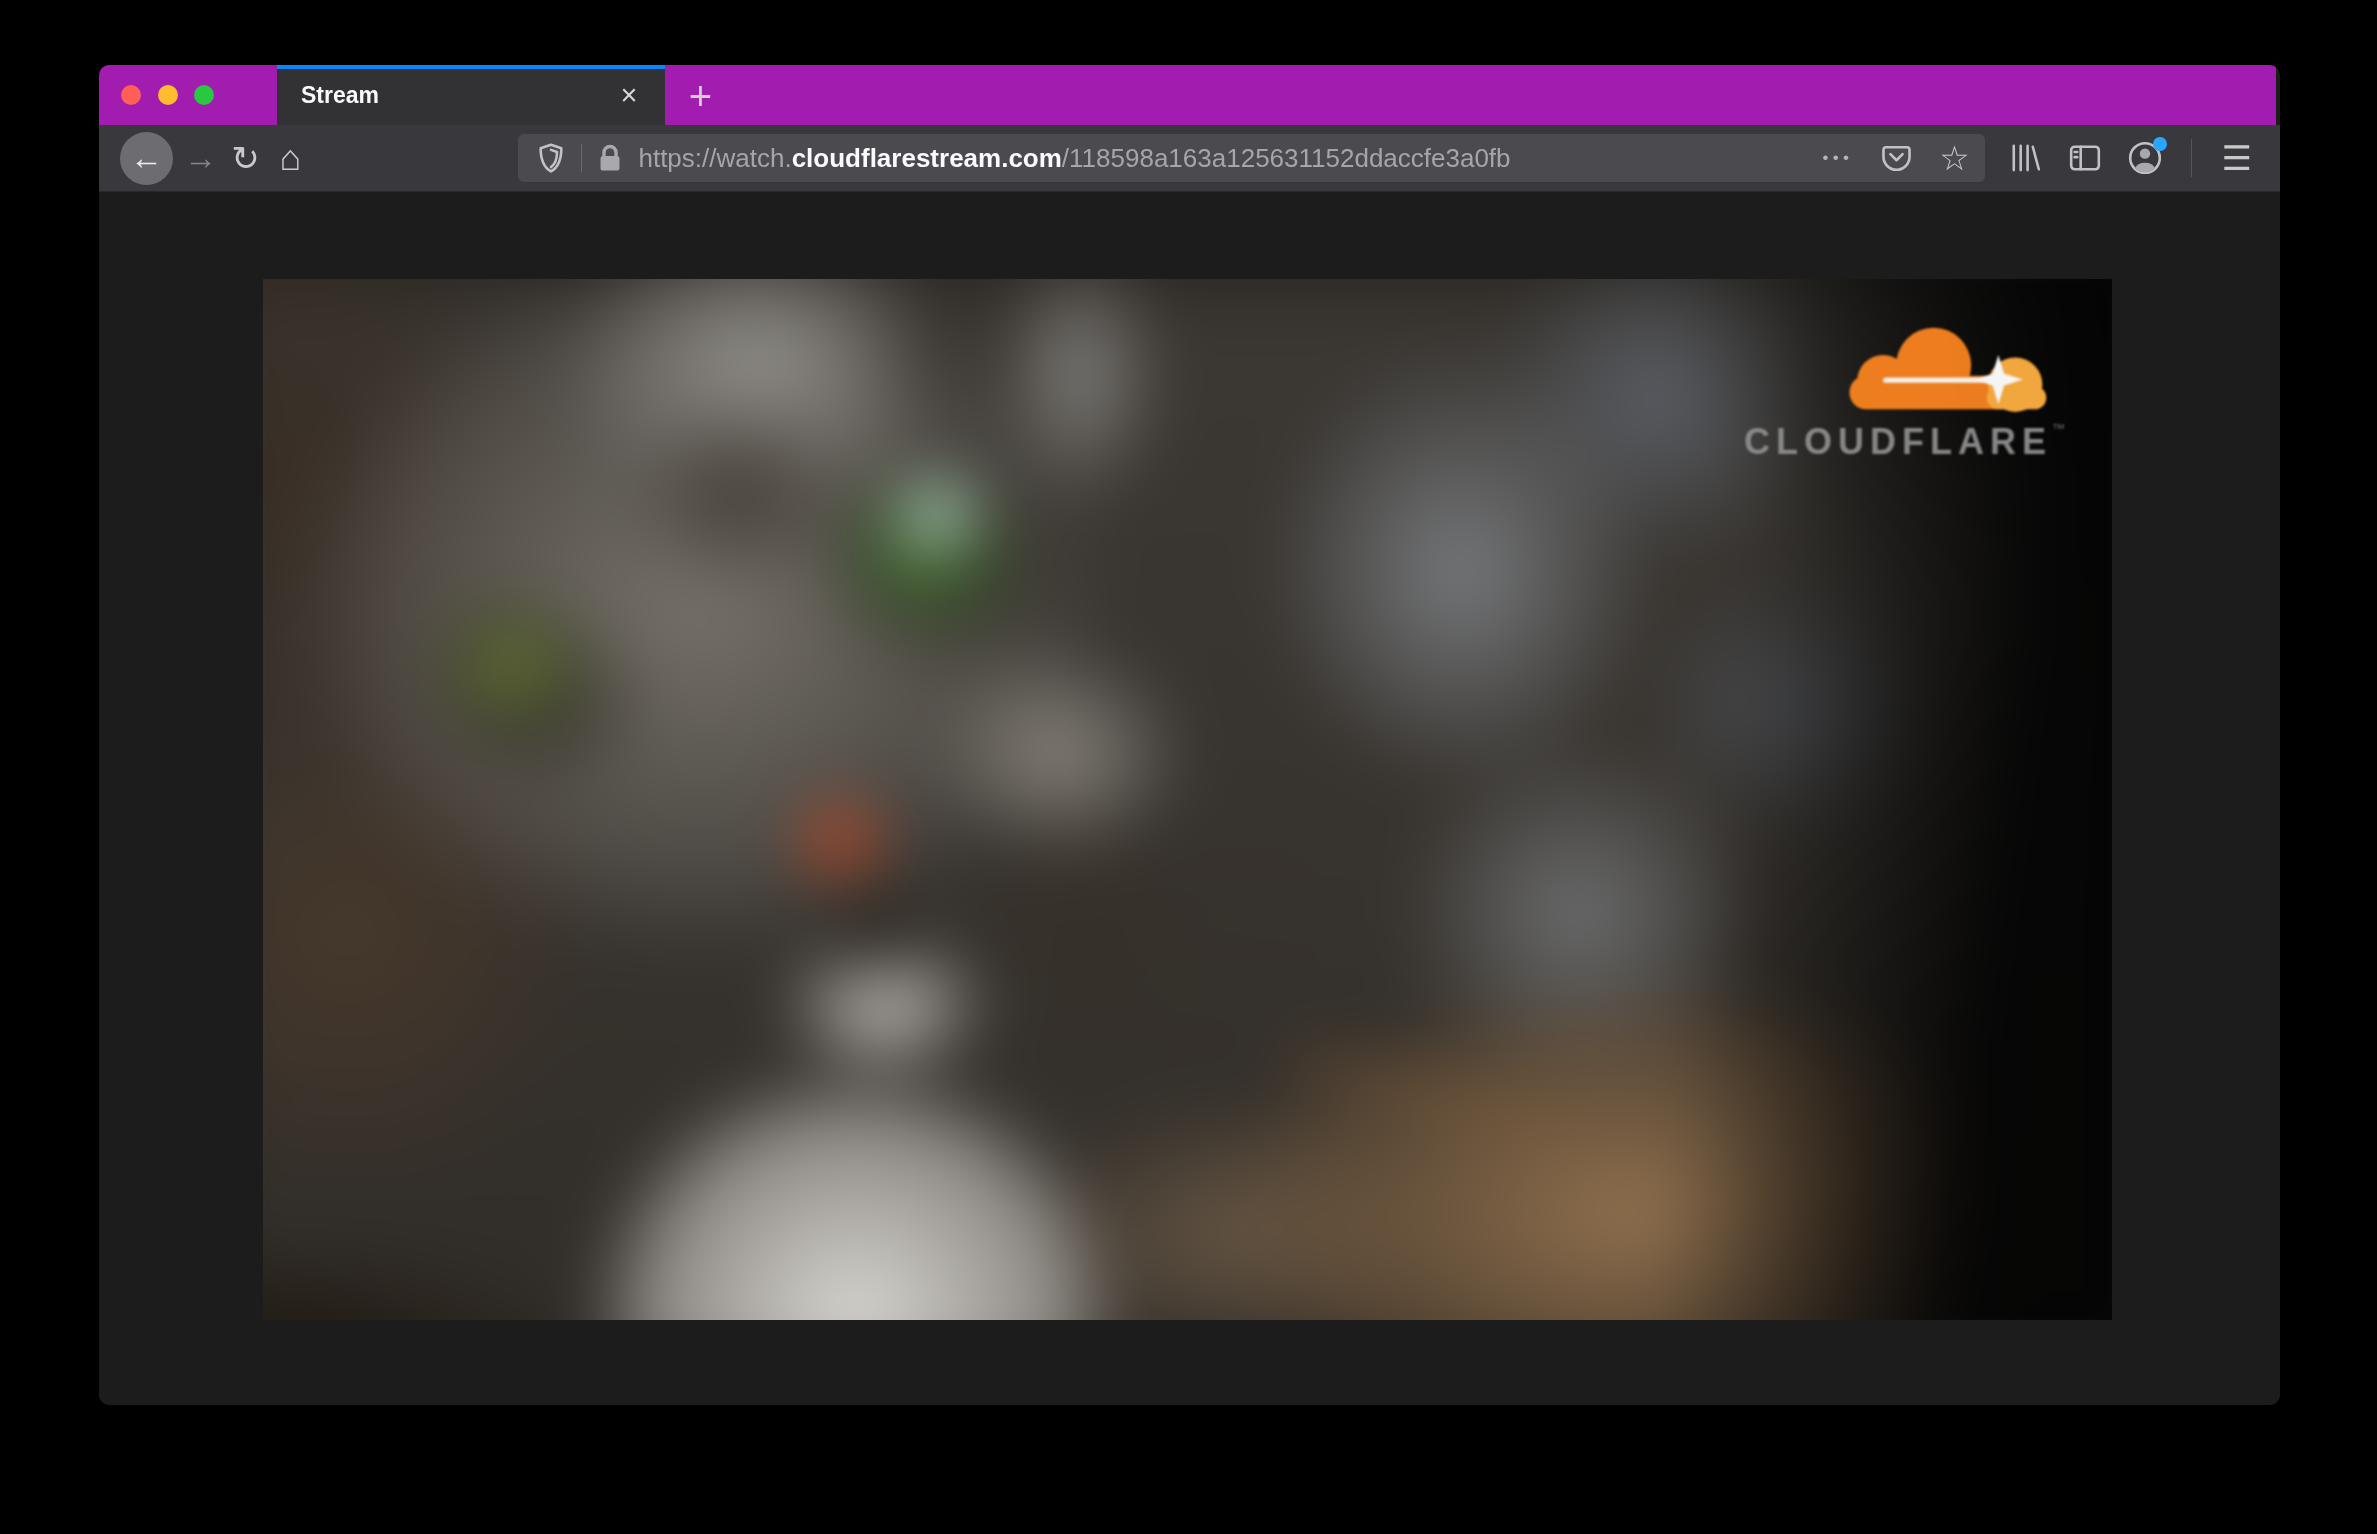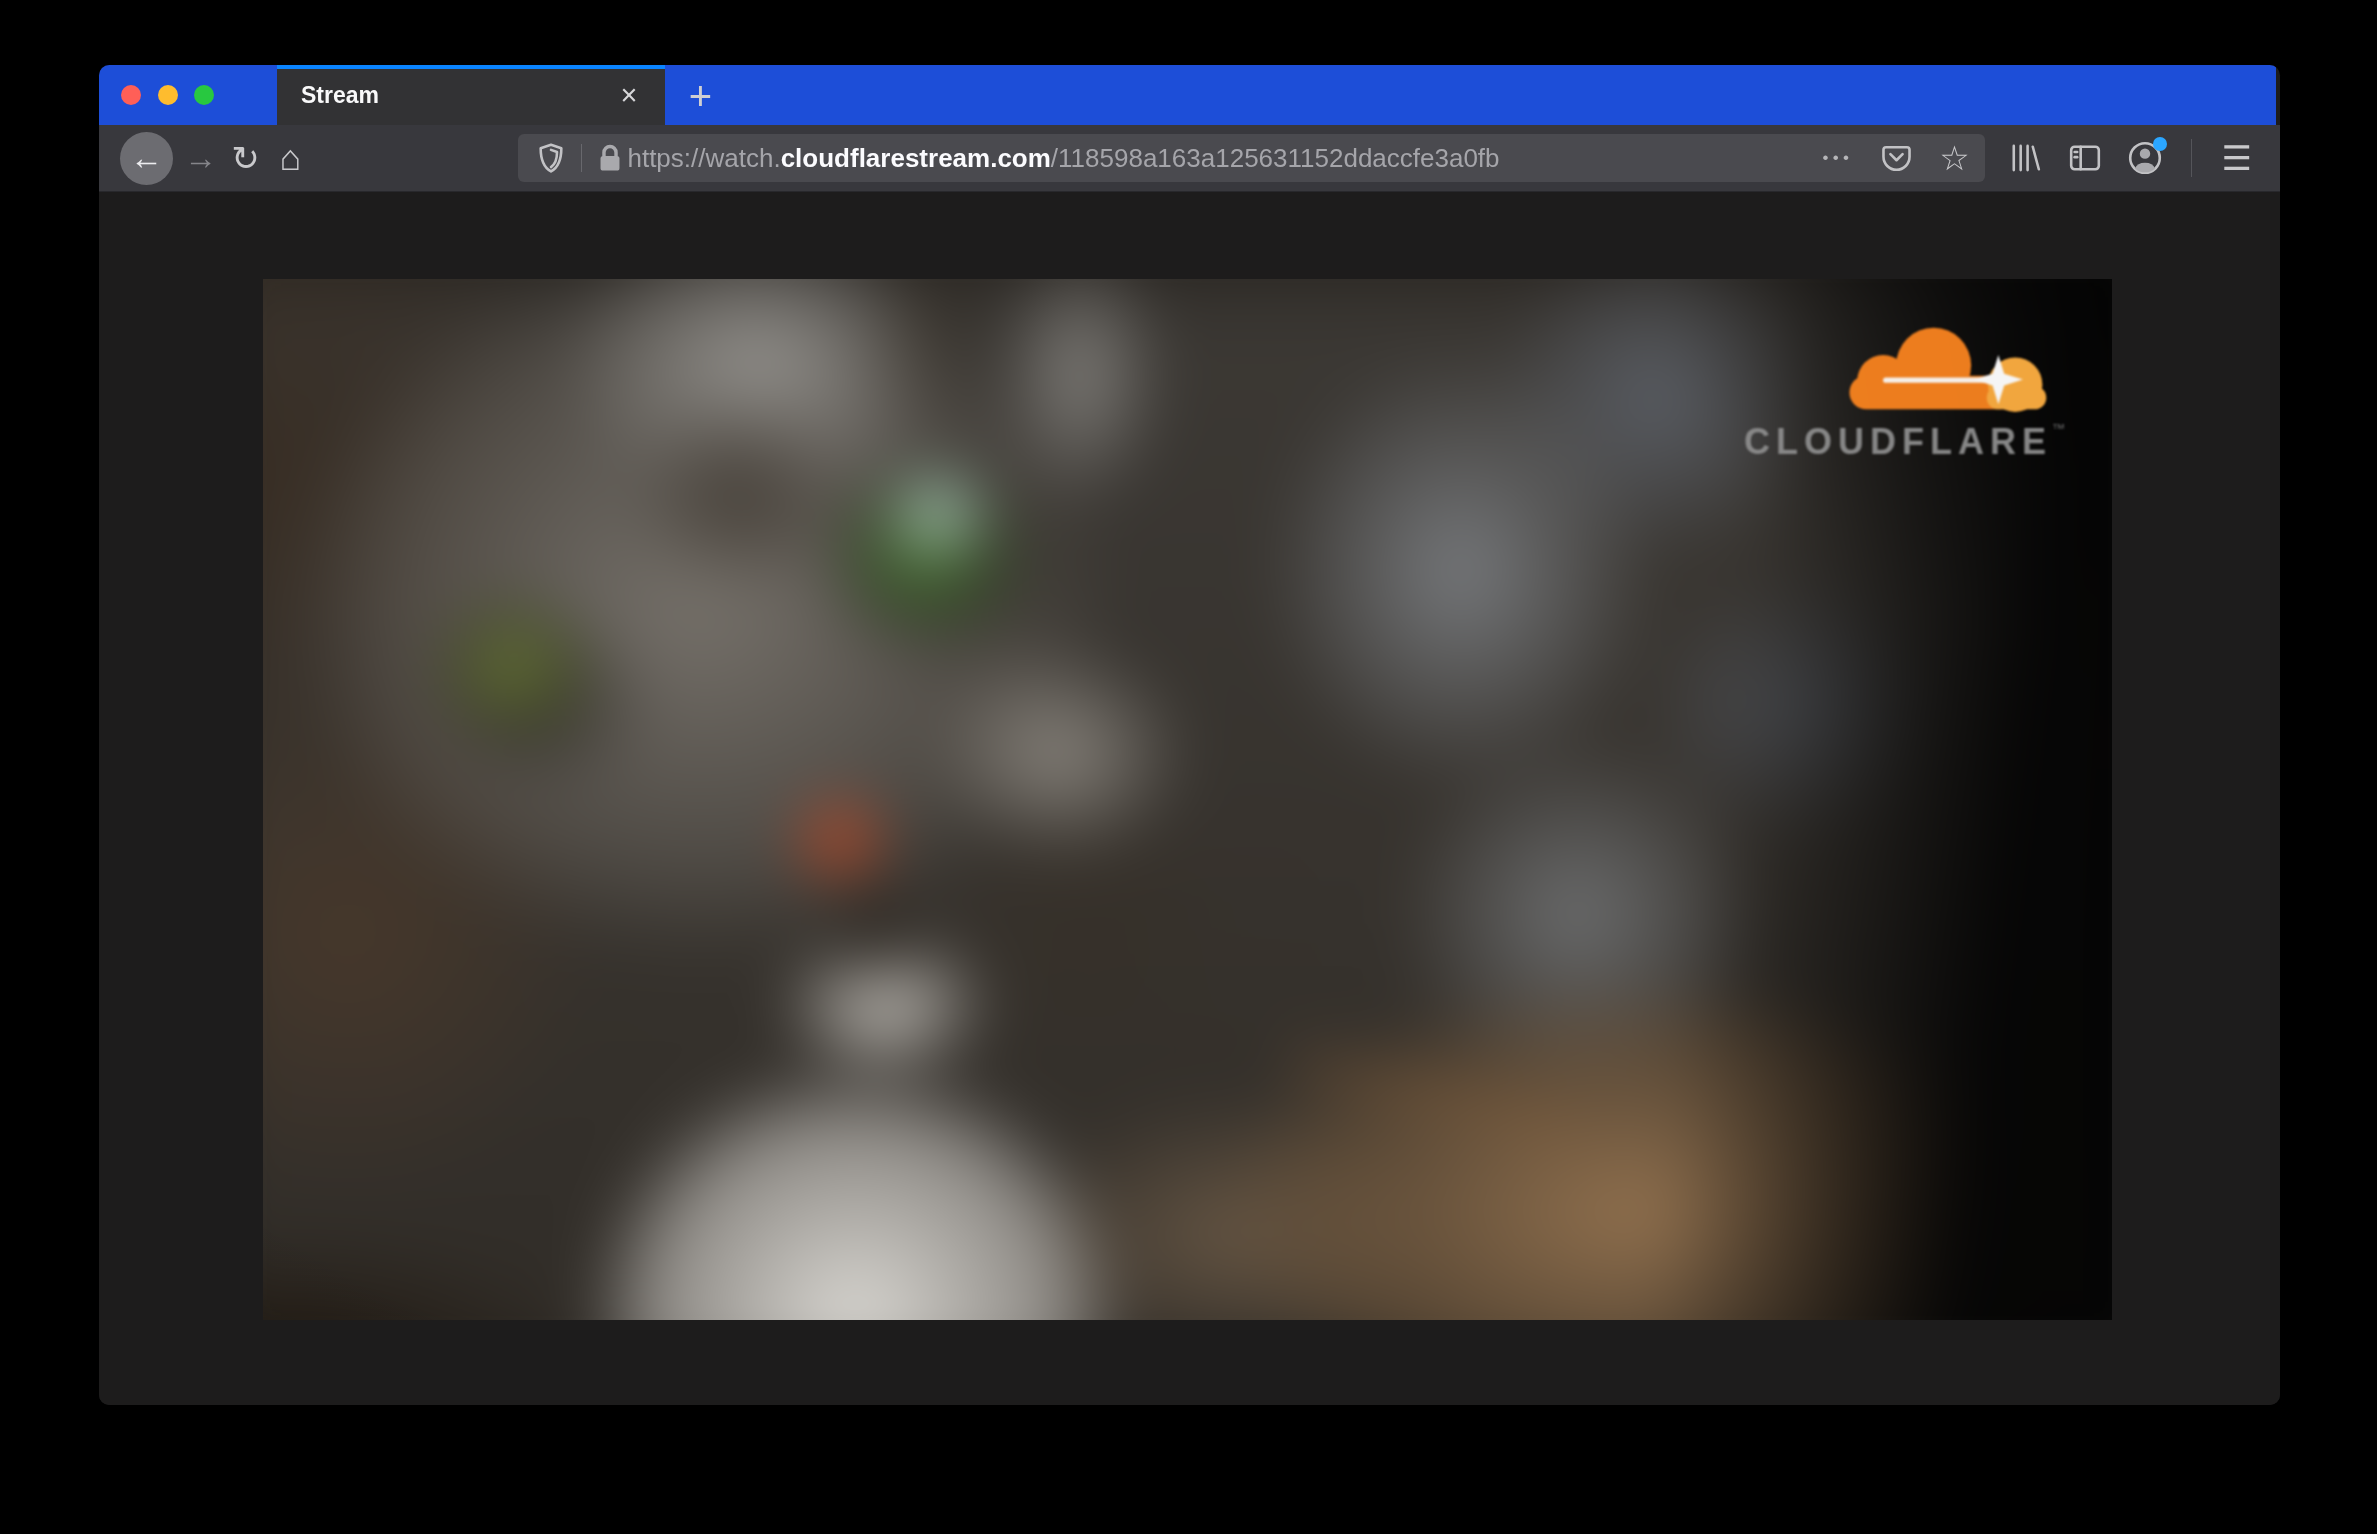--- a/index.html
+++ b/index.html
@@ -16,21 +16,21 @@
     position: absolute; left: 99px; top: 65px;
     width: 2181px; height: 1340px;
     border-radius: 10.3px; overflow: hidden;
     background: #1d1c1c;
     box-shadow: 0 21.6px 69px rgba(0,0,0,.65);
   }
 
   
   .tabstrip {
     position: absolute; left: 0; top: 0; right: 4px; height: 60px;
-    background: #1d4ed8;
+    background: #a21caf;
   }
   .traffic { position: absolute; left: 22.4px; top: 0; height: 60px; display: flex; align-items: center; gap: 16.4px; }
   .light { width: 20px; height: 20px; border-radius: 50%; }
   .light.red { background: #ff5f57; }
   .light.yellow { background: #febc2e; }
   .light.green { background: #28c840; }
 
   .tab {
     position: absolute; left: 178px; top: 0; width: 388px; height: 60px;
     background: #323234;
@@ -77,21 +77,21 @@
   .navbtn.reload { font-size: 34px; }
   .navbtn.home { font-size: 36px; margin-right: 5.2px; }
 
   .urlbar {
     flex: 1; height: 48px; margin-left: 200px; margin-right: 15.5px;
     background: #4a4a4f; border-radius: 6px;
     display: flex; align-items: center; padding: 0 15.5px;
     min-width: 0;
   }
   .urlbar .sep { width: 0.9px; height: 27.6px; background: #68686d; margin: 0 13px; flex: none; }
-  .url-text { flex: 1; font-size: 26px; white-space: nowrap; overflow: hidden; margin-left: 2px; }
+  .url-text { flex: 1; font-size: 26px; white-space: nowrap; overflow: hidden; margin-left: 13px; }
   .url-text .dim { color: #a5a5aa; }
   .url-text .strong { color: #fbfbfe; font-weight: 700; }
   .url-actions { display: flex; align-items: center; gap: 24px; flex: none; margin-left: 17px; }
   .dots { color: #b5b5b8; font-size: 17px; letter-spacing: 4.3px; }
   .star { color: #c9c9cc; font-size: 34px; line-height: 1; }
 
   .tb-icons { display: flex; align-items: center; gap: 12px; flex: none; }
   .tbsep { width: 0.9px; height: 38px; background: #55555a; margin: 0 10.3px; }
   .menu { font-size: 34px; color: #c9c9cc; width: 45px; text-align: center; }
   .icon-btn { width: 48px; height: 45px; display: flex; align-items: center; justify-content: center; border-radius: 6.9px; position: relative; }

